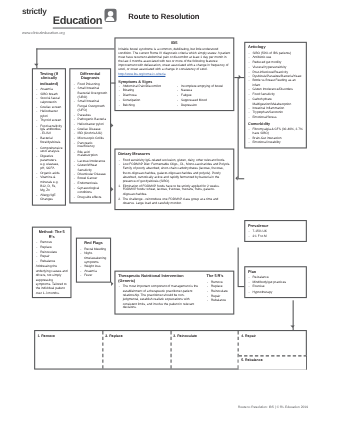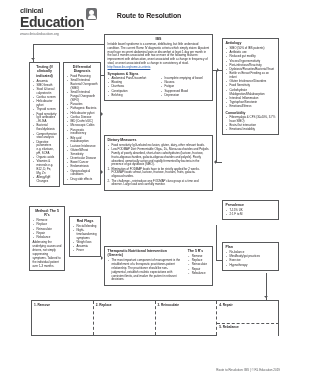--- a/index.html
+++ b/index.html
@@ -14,23 +14,24 @@
 
   
   .logo { position: absolute; left: 20px; top: 7px; width: 62px; }
   .logo-mark { display: flex; align-items: flex-start; gap: 2px; }
   .logo-words { line-height: 1.0; }
   .logo-clinical {
     font-size: 7.5px; font-weight: 700; letter-spacing: -0.3px;
     color: #3a3a3a; display: block;
   }
   .logo-education {
-    font-size: 14px; font-weight: 700; letter-spacing: -0.4px;
+    font-size: 10px; font-weight: 700; letter-spacing: -0.4px;
     color: #3a3a3a; display: block; border-bottom: 1.2px solid #6d6e71;
     padding-bottom: 0.5px;
+    margin-left: 28px;
   }
   .logo-badge {
     width: 11px; height: 12px; border-radius: 2px;
     background: #6d6e71; position: relative; flex: 0 0 auto; margin-top: 1px;
   }
   .logo-badge:before {
     content: ""; position: absolute; left: 3px; top: 2px;
     width: 5px; height: 5px; border-radius: 50%; background: #fff;
   }
   .logo-badge:after {
@@ -102,21 +103,21 @@
   }
 </style>
 </head>
 <body>
 
 <div class="page">
 
   <div class="logo">
     <div class="logo-mark">
       <div class="logo-words">
-        <span class="logo-clinical">clinical</span>
+        <span class="logo-clinical">strictly</span>
         <span class="logo-education">Education</span>
       </div>
       <div class="logo-badge"></div>
     </div>
     <div class="logo-url">www.clinicaleducation.org</div>
   </div>
 
   <div class="doc-title">Route to Resolution</div>
 
   <div class="box" id="ibs-box">

